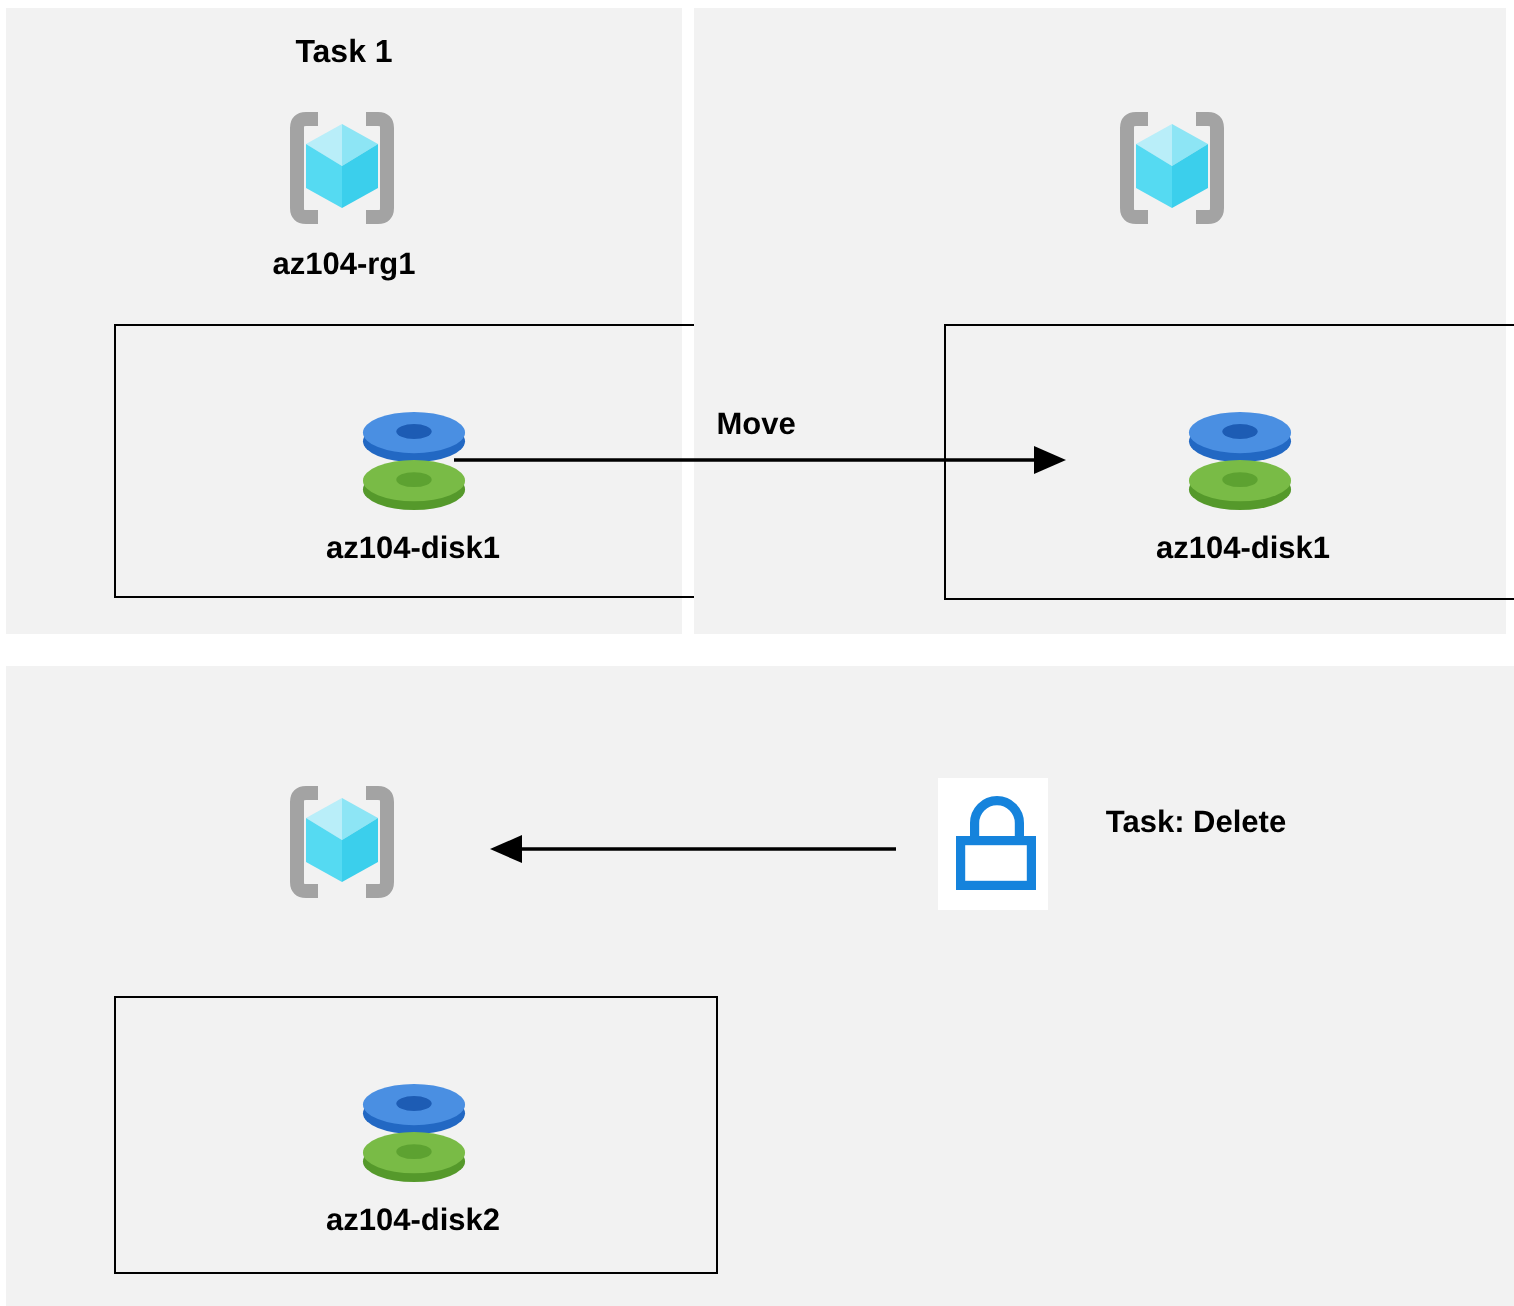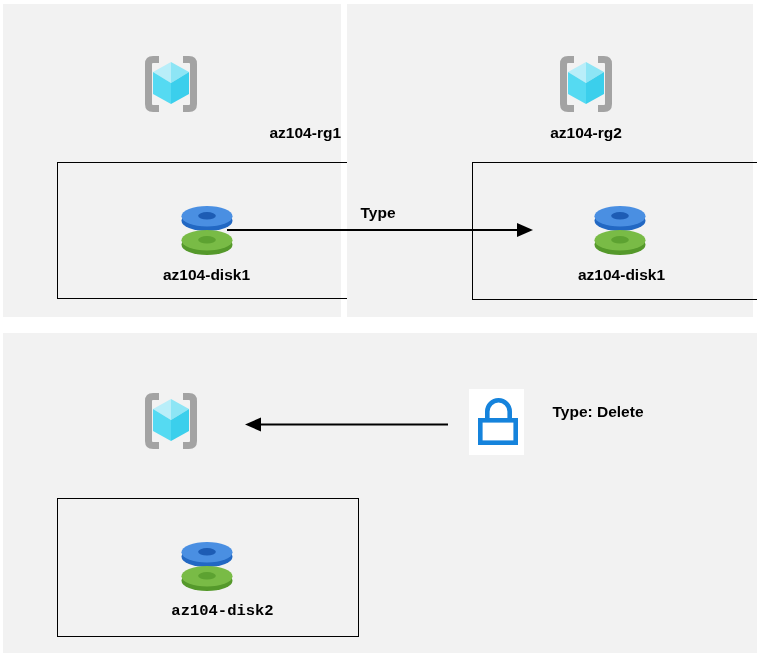--- a/index.html
+++ b/index.html
@@ -44,43 +44,43 @@
     </symbol>
     <symbol id="lock-icon-sym" viewBox="0 0 55 66">
       <rect x="0" y="0" width="55" height="66" fill="#ffffff"></rect>
       <path d="M18.3,31 V22.5 a11.2,11.2 0 0 1 22.4,0 V31" fill="none" stroke="#1583dc" stroke-width="4.6"></path>
       <rect x="11.3" y="31.3" width="35.4" height="22.4" fill="none" stroke="#1583dc" stroke-width="4.6"></rect>
     </symbol>
   </defs>
 </svg>
 
 <section class="panel" id="panel1">
+  <div class="ttl" style="left:0;top:14px;width:338px;">Task 1</div>
   <span class="icon" style="left:139px;top:51px;">
     <svg width="58" height="58">
         <use href="#rg-icon"></use>
       </svg>
   </span>
-  <div class="lbl" style="left:0;top:120px;width:338px;text-align:right;">az104-rg1</div>
+  <div class="lbl" style="left:0;top:120px;width:338px;">az104-rg1</div>
   <div class="inner-box" style="left:18px;top:158px;width:300px;height:135px;">
     <span class="icon" style="left:120px;top:41px;">
       <svg width="58" height="53">
           <use href="#disk-icon"></use>
         </svg>
     </span>
     <div class="lbl" style="left:0;top:103px;width:297px;">az104-disk1</div>
   </div>
 </section>
 
 <section class="panel" id="panel2">
   <span class="icon" style="left:210px;top:51px;">
     <svg width="58" height="58">
         <use href="#rg-icon"></use>
       </svg>
   </span>
-  <div class="lbl" style="left:89px;top:120px;width:300px;">az104-rg2</div>
   <div class="inner-box" style="left:89px;top:158px;width:300px;height:136px;">
     <span class="icon" style="left:118px;top:41px;">
       <svg width="58" height="53">
           <use href="#disk-icon"></use>
         </svg>
     </span>
     <div class="lbl" style="left:0;top:103px;width:297px;">az104-disk1</div>
   </div>
 </section>
 
@@ -89,34 +89,34 @@
     <svg width="58" height="58">
         <use href="#rg-icon"></use>
       </svg>
   </span>
   <div class="inner-box" style="left:18px;top:165px;width:300px;height:137px;">
     <span class="icon" style="left:120px;top:41px;">
       <svg width="58" height="53">
           <use href="#disk-icon"></use>
         </svg>
     </span>
-    <div class="lbl" style="left:16px;top:103px;width:297px;font-family:Liberation Mono, monospace;">az104-disk2</div>
+    <div class="lbl" style="left:0;top:103px;width:297px;">az104-disk2</div>
   </div>
 </section>
 
 <span class="icon lock-square">
   <svg width="55" height="66">
       <use href="#lock-icon-sym"></use>
     </svg>
 </span>
 <div class="lock-text">
-  <div>Type: Delete</div>
+  <div>Task: Delete</div>
 </div>
 
-<div class="move-label">Type</div>
+<div class="move-label">Move</div>
 
 <svg class="overlay" width="757" height="653">
   <g>
     <line x1="227" y1="230" x2="519" y2="230" stroke="#000" stroke-width="1.8"></line>
     <polygon points="533,230 517,223 517,237" fill="#000"></polygon>
   </g>
   <g>
     <line x1="448" y1="424.5" x2="260" y2="424.5" stroke="#000" stroke-width="1.8"></line>
     <polygon points="245,424.5 261,417.5 261,431.5" fill="#000"></polygon>
   </g>

